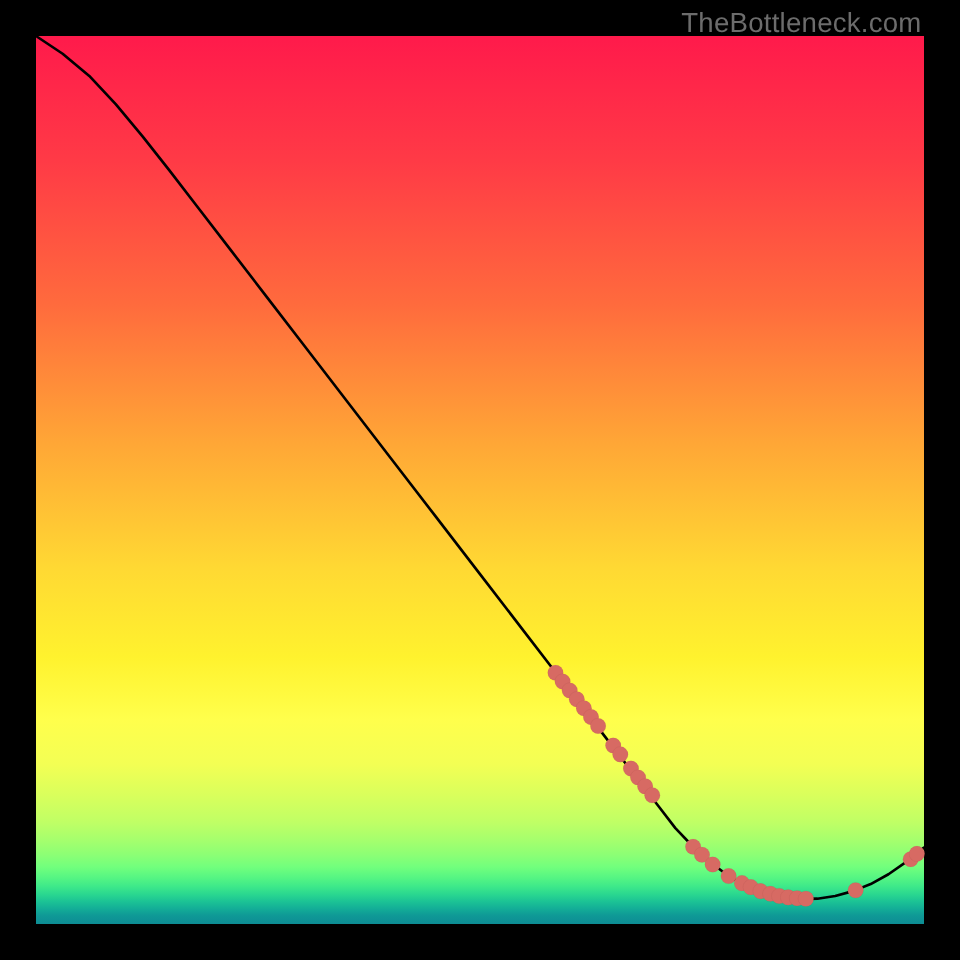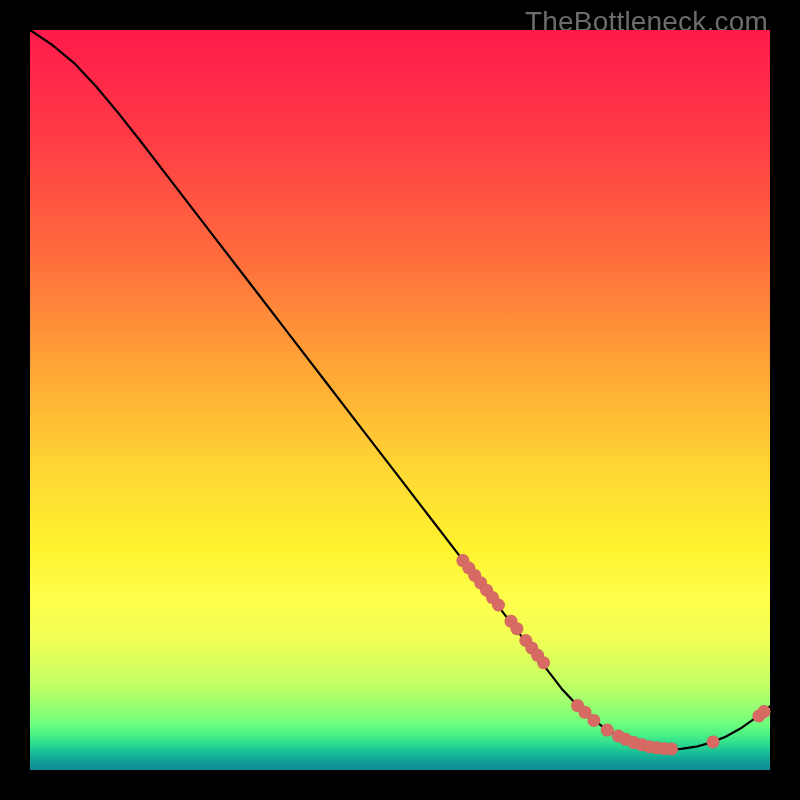--- a/index.html
+++ b/index.html
@@ -49,21 +49,21 @@
       #13ad97 98.3%,
       #0f9a96 99%,
       #0d8c94 100%
     );
   }
   .watermark {
     position: absolute;
     top: 6px;
     right: 32px;
     color: #6c6c6c;
-    font-size: 28px;
+    font-size: 23px;
     font-weight: 500;
     letter-spacing: 0.2px;
     user-select: none;
   }
   svg.overlay {
     position: absolute;
     inset: 0;
     width: 100%;
     height: 100%;
     overflow: visible;

